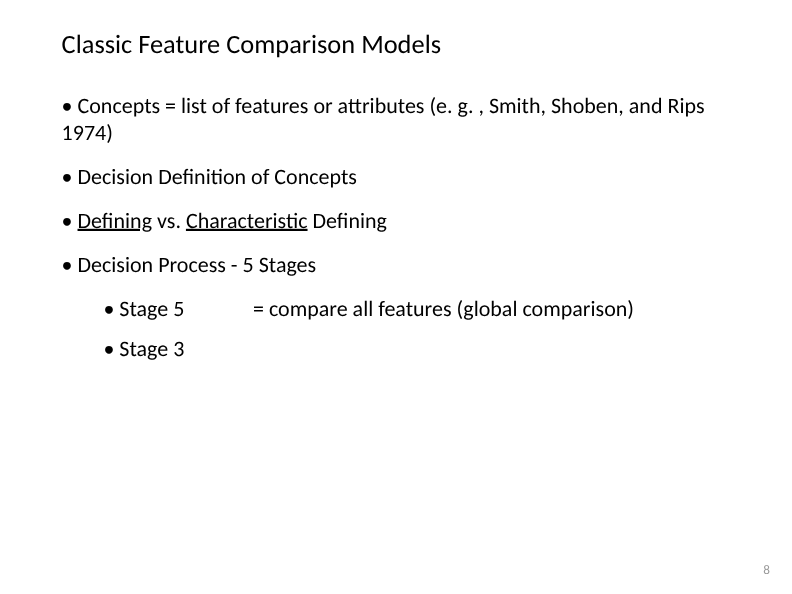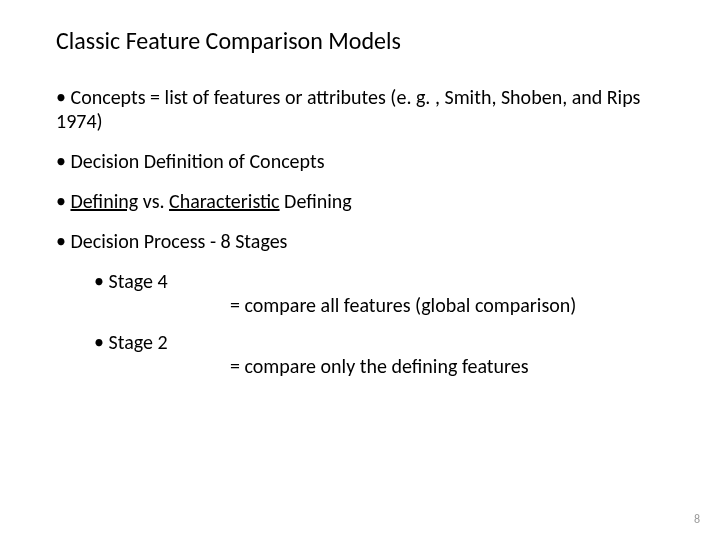--- a/index.html
+++ b/index.html
@@ -40,21 +40,20 @@
   }
   .row {
     display: flex;
   }
   .col-label {
     width: 136px;
     flex: 0 0 136px;
   }
   .col-desc {
     flex: 1;
-    margin-top: 24px;
   }
   .u {
     text-decoration: underline;
   }
   .pagenum {
     position: absolute;
     right: 20px;
     bottom: 14px;
     font-size: 12px;
     color: #9a9a9a;
@@ -70,30 +69,29 @@
   <div class="bullets">
 
     <div class="b1">• Concepts = list of features or attributes  (e. g. , Smith, Shoben, and Rips 1974)</div>
 
     <div class="b1">• Decision Definition of Concepts</div>
 
     <div class="b1">
       <span>• </span><span class="u">Defining</span><span> vs. </span><span class="u">Characteristic</span><span> Defining</span>
     </div>
 
-    <div class="b1">• Decision Process - 8 Stages</div>
+    <div class="b1">• Decision Process - 5 Stages</div>
 
     <div class="b2 row">
-      <div class="col-label">• Stage 4</div>
+      <div class="col-label">• Stage 5</div>
       <div class="col-desc">= compare all features (global comparison)</div>
     </div>
 
     <div class="b2 row">
-      <div class="col-label">• Stage 2</div>
-      <div class="col-desc">= compare only the defining features</div>
+      <div class="col-label">• Stage 3</div>
     </div>
 
 
   </div>
 
   <div class="pagenum">8</div>
 
 </div>
 
 </body></html>

